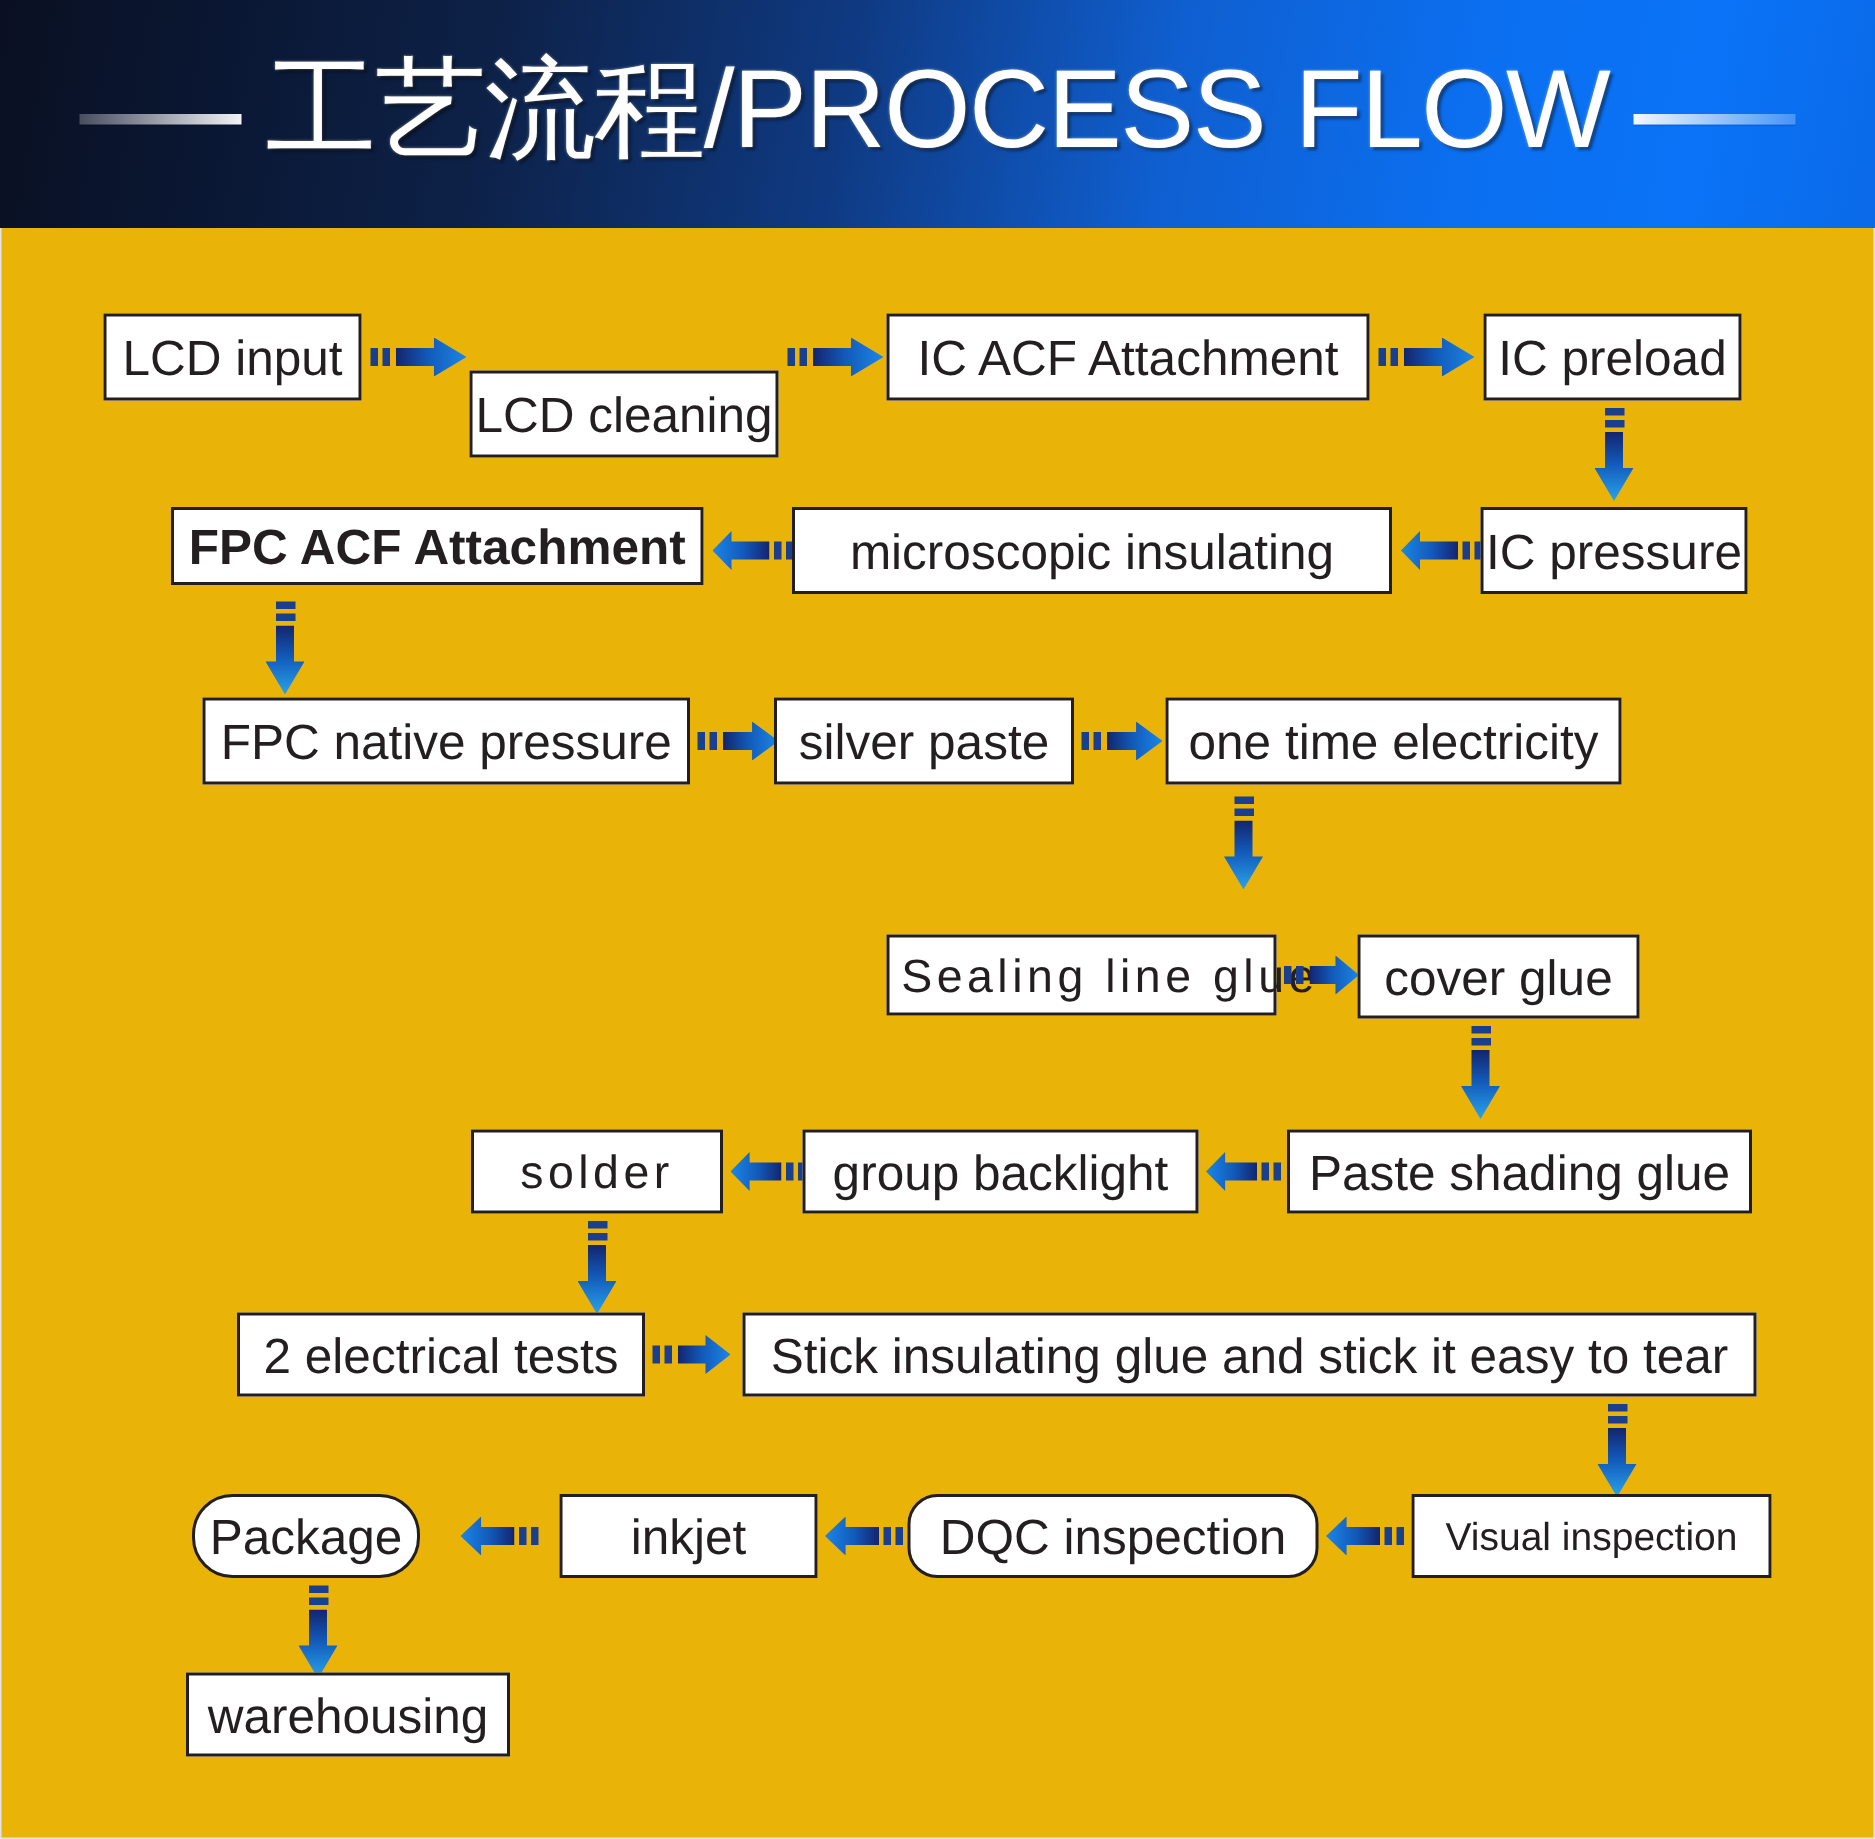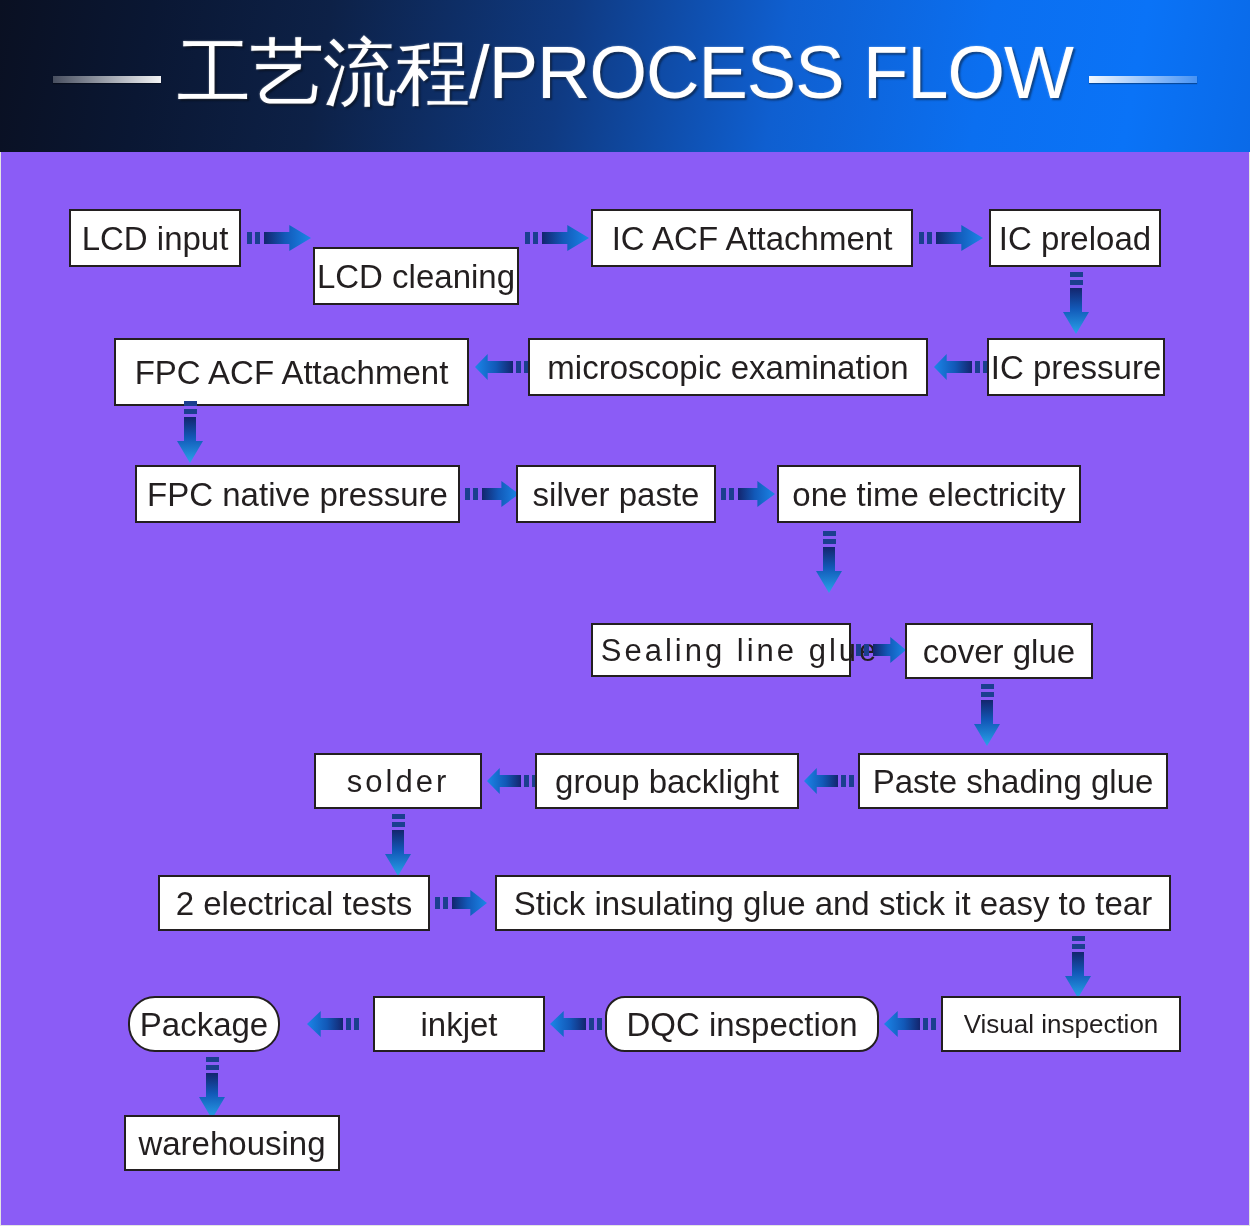--- a/index.html
+++ b/index.html
@@ -41,21 +41,21 @@
   .banner-title{
     font-size:74px;line-height:1;color:#ffffff;font-weight:400;
     letter-spacing:-1px;white-space:nowrap;
     text-shadow:2px 2px 2px rgba(0,0,0,.45), 0 0 2px rgba(255,255,255,.5);
     padding:0 4px 6px 4px;
   }
 
   
   .canvas{
     position:absolute;left:0;top:152px;width:1250px;height:1074px;
-    background:#8b5cf6;
+    background:#eab308;
     border:1px solid #e3e3e3;border-top:none;box-sizing:border-box;
   }
 
   
   .node{
     position:absolute;box-sizing:border-box;
     border:2px solid #231f20;background:#ffffff;
     display:flex;align-items:center;justify-content:center;
     color:#231f20;white-space:nowrap;
     font-size:33px;line-height:1;
@@ -172,36 +172,36 @@
     <div class="arrow v" style="left:1062px;top:120px;height:62px;">
       <span class="dv1"></span>
       <span class="dv2"></span>
       <span class="vbody">
         <svg viewBox="0 0 26 46" preserveAspectRatio="none">
             <polygon points="7,0 19,0 19,24 26,24 13,46 0,24 7,24" fill="url(#gradD)"></polygon>
           </svg>
       </span>
     </div>
 
-    <div class="node" style="left:113px;top:186px;width:355px;height:68px;">
+    <div class="node" style="left:113px;top:186px;width:355px;height:52px;font-weight:bold;">
       <span>FPC ACF Attachment</span>
     </div>
 
     <div class="arrow h left" style="left:474px;top:202px;width:54px;">
       <span class="d1"></span>
       <span class="d2"></span>
       <span class="body">
         <svg viewBox="0 0 42 26" preserveAspectRatio="none">
             <polygon points="42,7 14,7 14,0 0,13 14,26 14,19 42,19" fill="url(#gradL)"></polygon>
           </svg>
       </span>
     </div>
 
     <div class="node" style="left:527px;top:186px;width:400px;height:58px;">
-      <span>microscopic examination</span>
+      <span>microscopic insulating</span>
     </div>
 
     <div class="arrow h left" style="left:933px;top:202px;width:54px;">
       <span class="d1"></span>
       <span class="d2"></span>
       <span class="body">
         <svg viewBox="0 0 42 26" preserveAspectRatio="none">
             <polygon points="42,7 14,7 14,0 0,13 14,26 14,19 42,19" fill="url(#gradL)"></polygon>
           </svg>
       </span>

